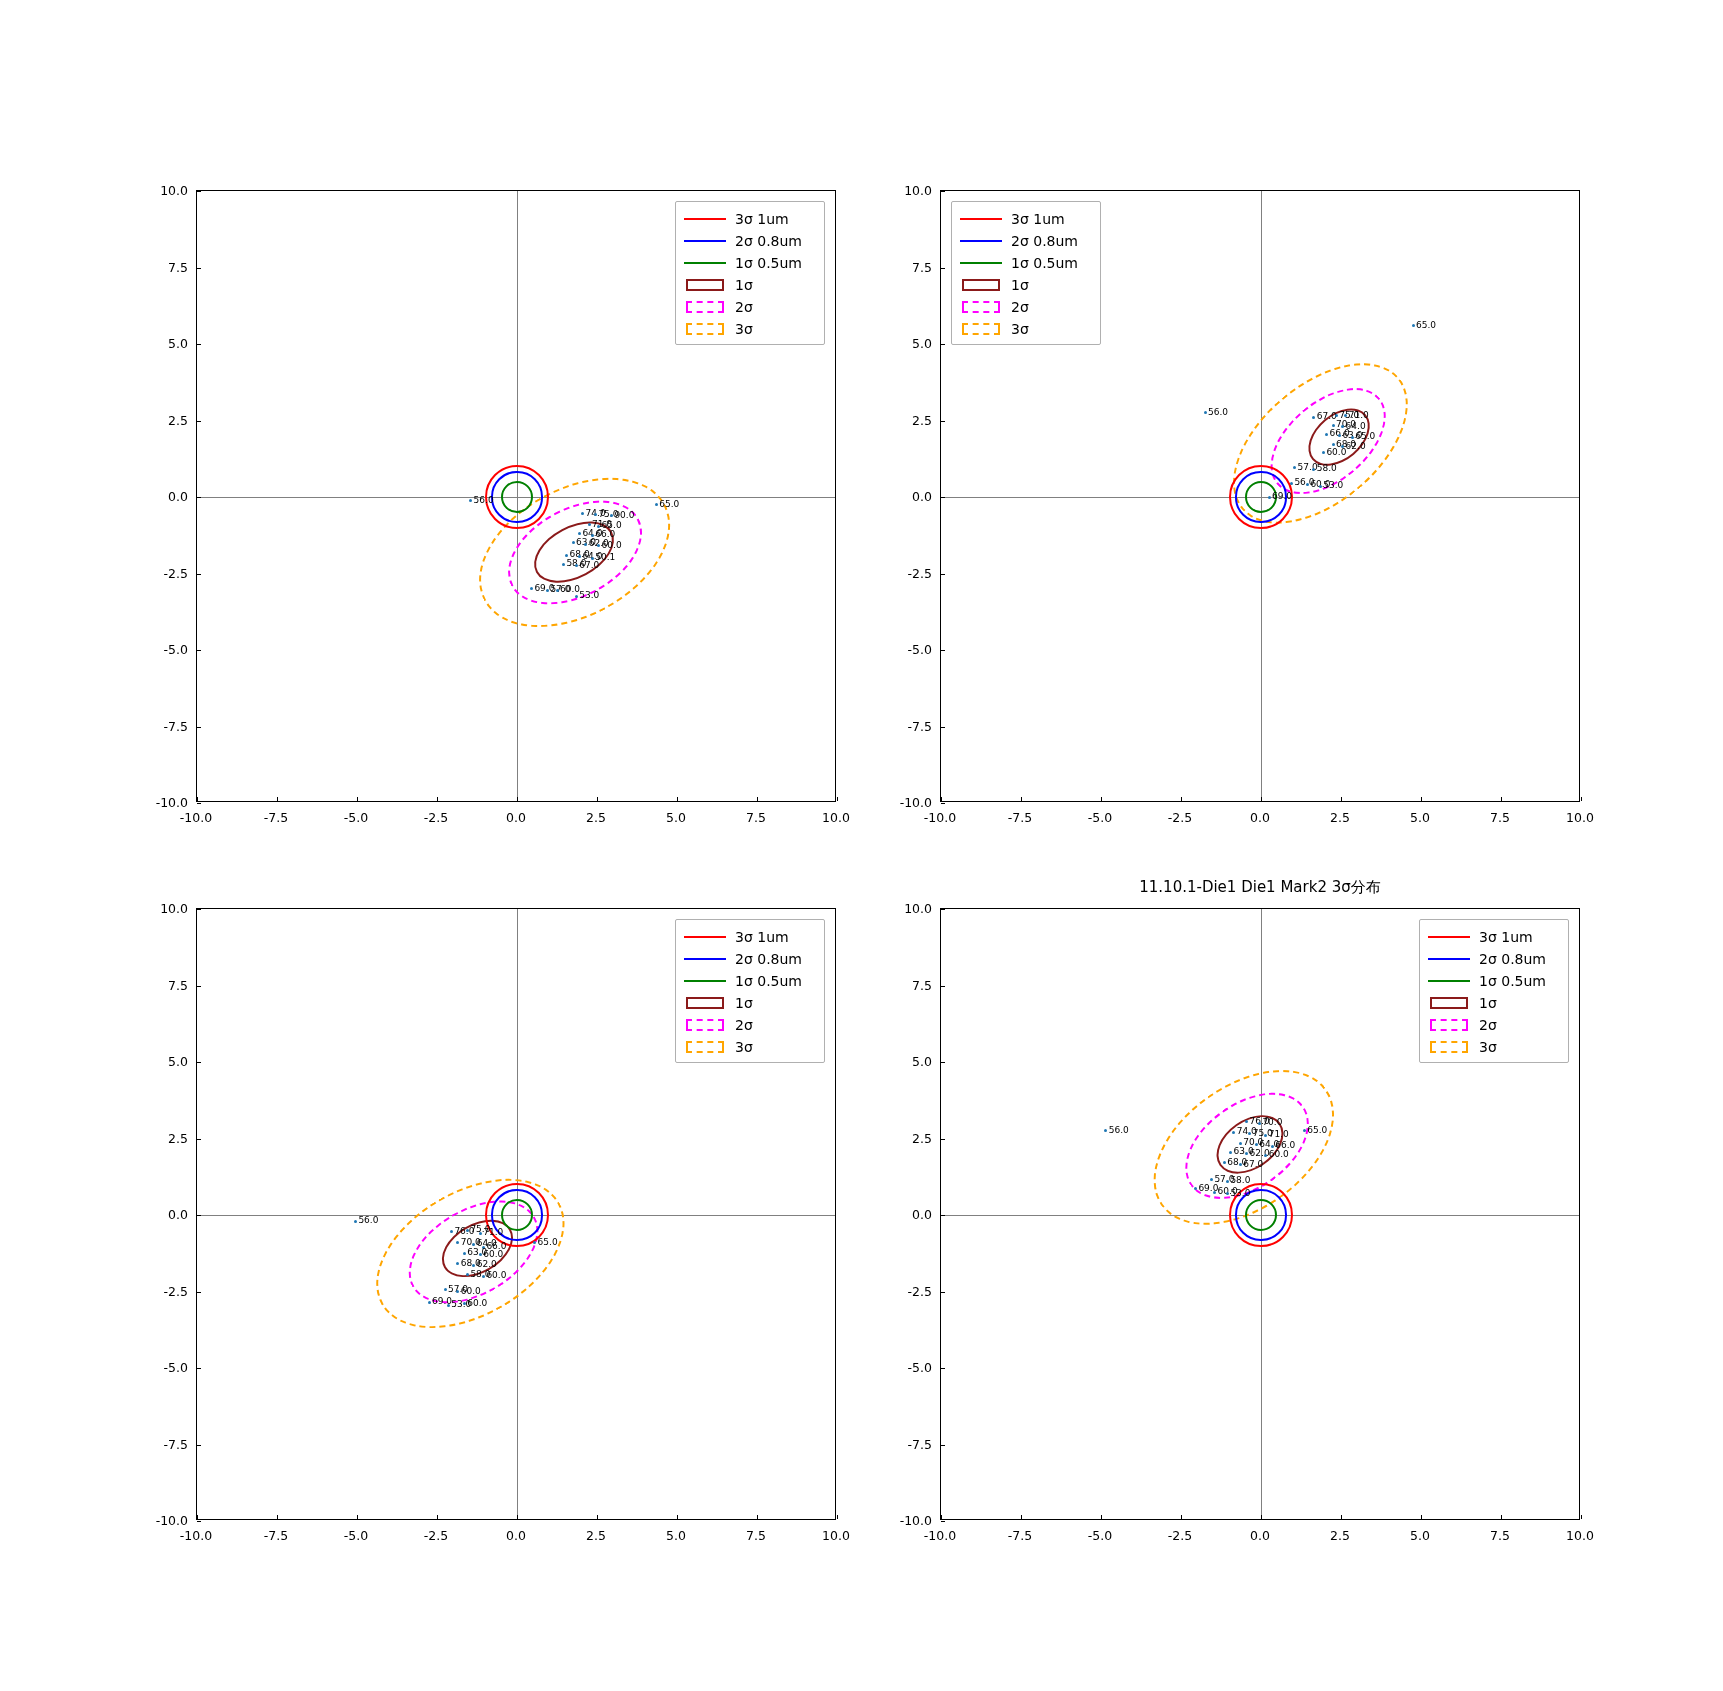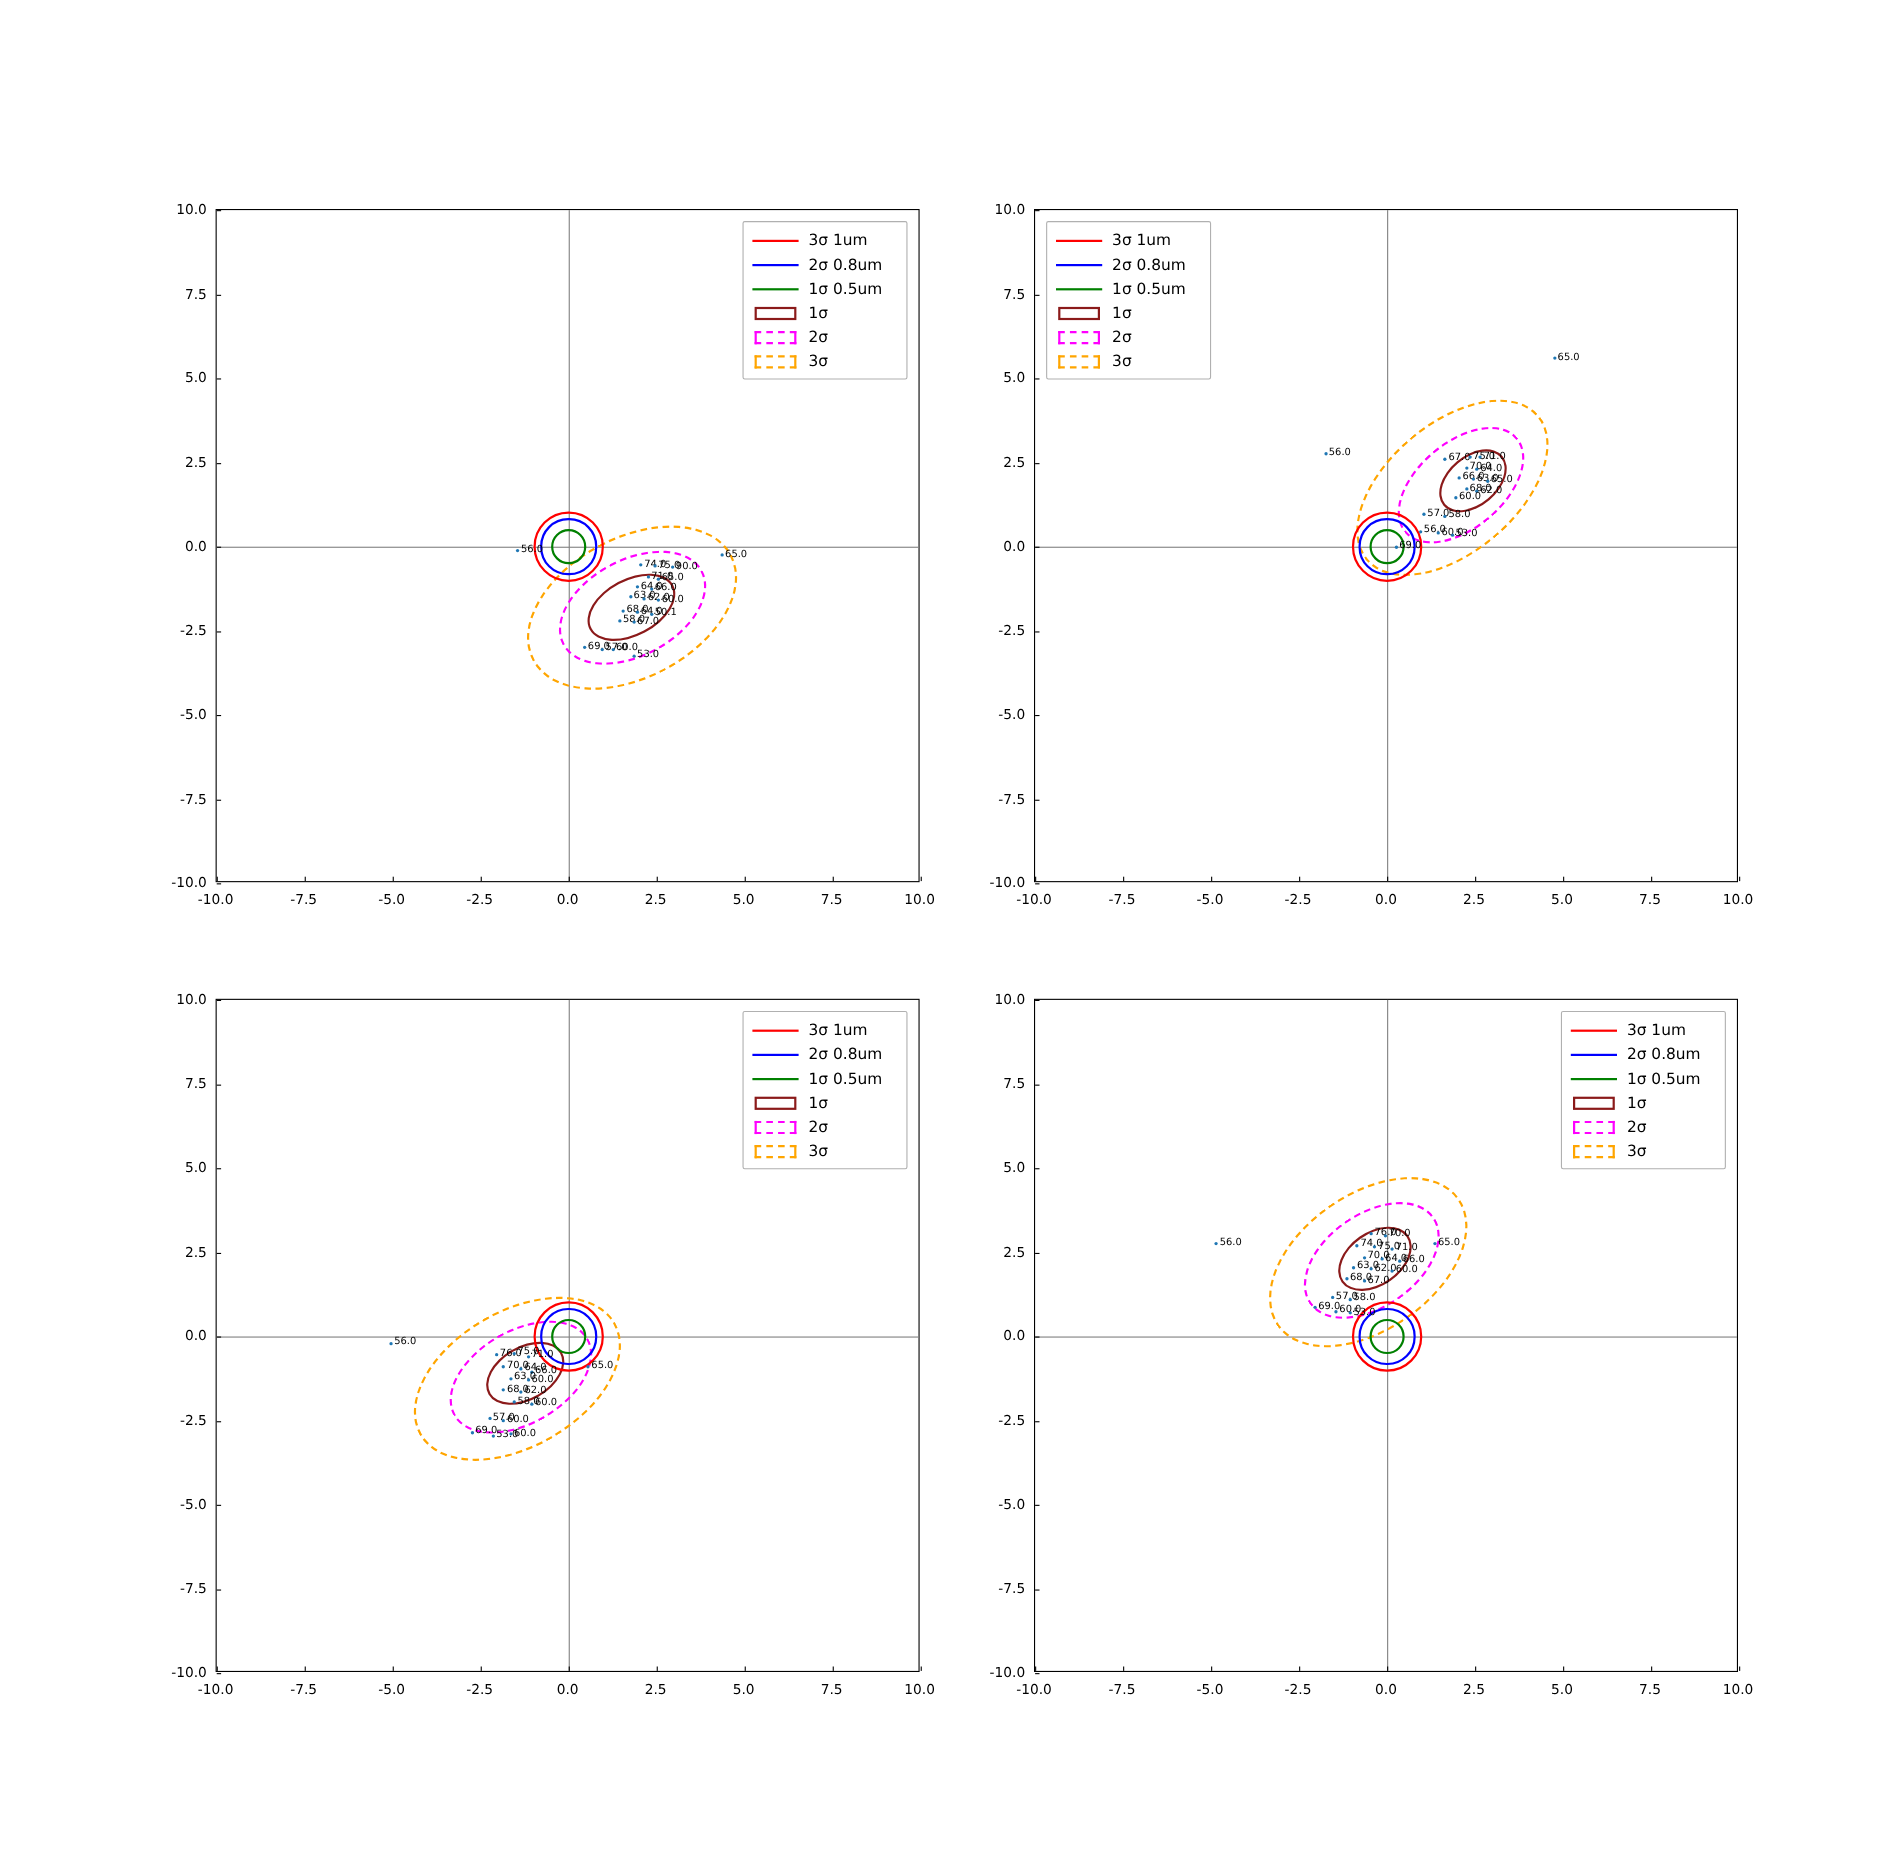--- a/index.html
+++ b/index.html
@@ -428,20 +428,21 @@
     <div class="tick-label tick-y" style="left: 888px; width: 44px; top: 908px; position: absolute;">10.0</div>
     <div class="tick-label tick-y" style="left: 888px; width: 44px; top: 984.5px; position: absolute;">7.5</div>
     <div class="tick-label tick-y" style="left: 888px; width: 44px; top: 1061px; position: absolute;">5.0</div>
     <div class="tick-label tick-y" style="left: 888px; width: 44px; top: 1137.5px; position: absolute;">2.5</div>
     <div class="tick-label tick-y" style="left: 888px; width: 44px; top: 1214px; position: absolute;">0.0</div>
     <div class="tick-label tick-y" style="left: 888px; width: 44px; top: 1290.5px; position: absolute;">-2.5</div>
     <div class="tick-label tick-y" style="left: 888px; width: 44px; top: 1367px; position: absolute;">-5.0</div>
     <div class="tick-label tick-y" style="left: 888px; width: 44px; top: 1443.5px; position: absolute;">-7.5</div>
     <div class="tick-label tick-y" style="left: 888px; width: 44px; top: 1520px; position: absolute;">-10.0</div>
     <div class="panel" style="left: 940px; top: 908px; width: 640px; height: 612px;">
+      <div class="plot-title">11.10.1-Die1 Die1 Mark2 3σ分布</div>
       <div class="axes" style="left: 0px; top: 0px; width: 640px; height: 612px;">
         <div class="axis-line hline" style="top: 306px;"></div>
         <div class="axis-line vline" style="left: 320px;"></div>
         <div class="tickmark" style="left: 0px; bottom: 0px; width: 1px; height: 4px;"></div>
         <div class="tickmark" style="left: 80px; bottom: 0px; width: 1px; height: 4px;"></div>
         <div class="tickmark" style="left: 160px; bottom: 0px; width: 1px; height: 4px;"></div>
         <div class="tickmark" style="left: 240px; bottom: 0px; width: 1px; height: 4px;"></div>
         <div class="tickmark" style="left: 320px; bottom: 0px; width: 1px; height: 4px;"></div>
         <div class="tickmark" style="left: 400px; bottom: 0px; width: 1px; height: 4px;"></div>
         <div class="tickmark" style="left: 480px; bottom: 0px; width: 1px; height: 4px;"></div>

